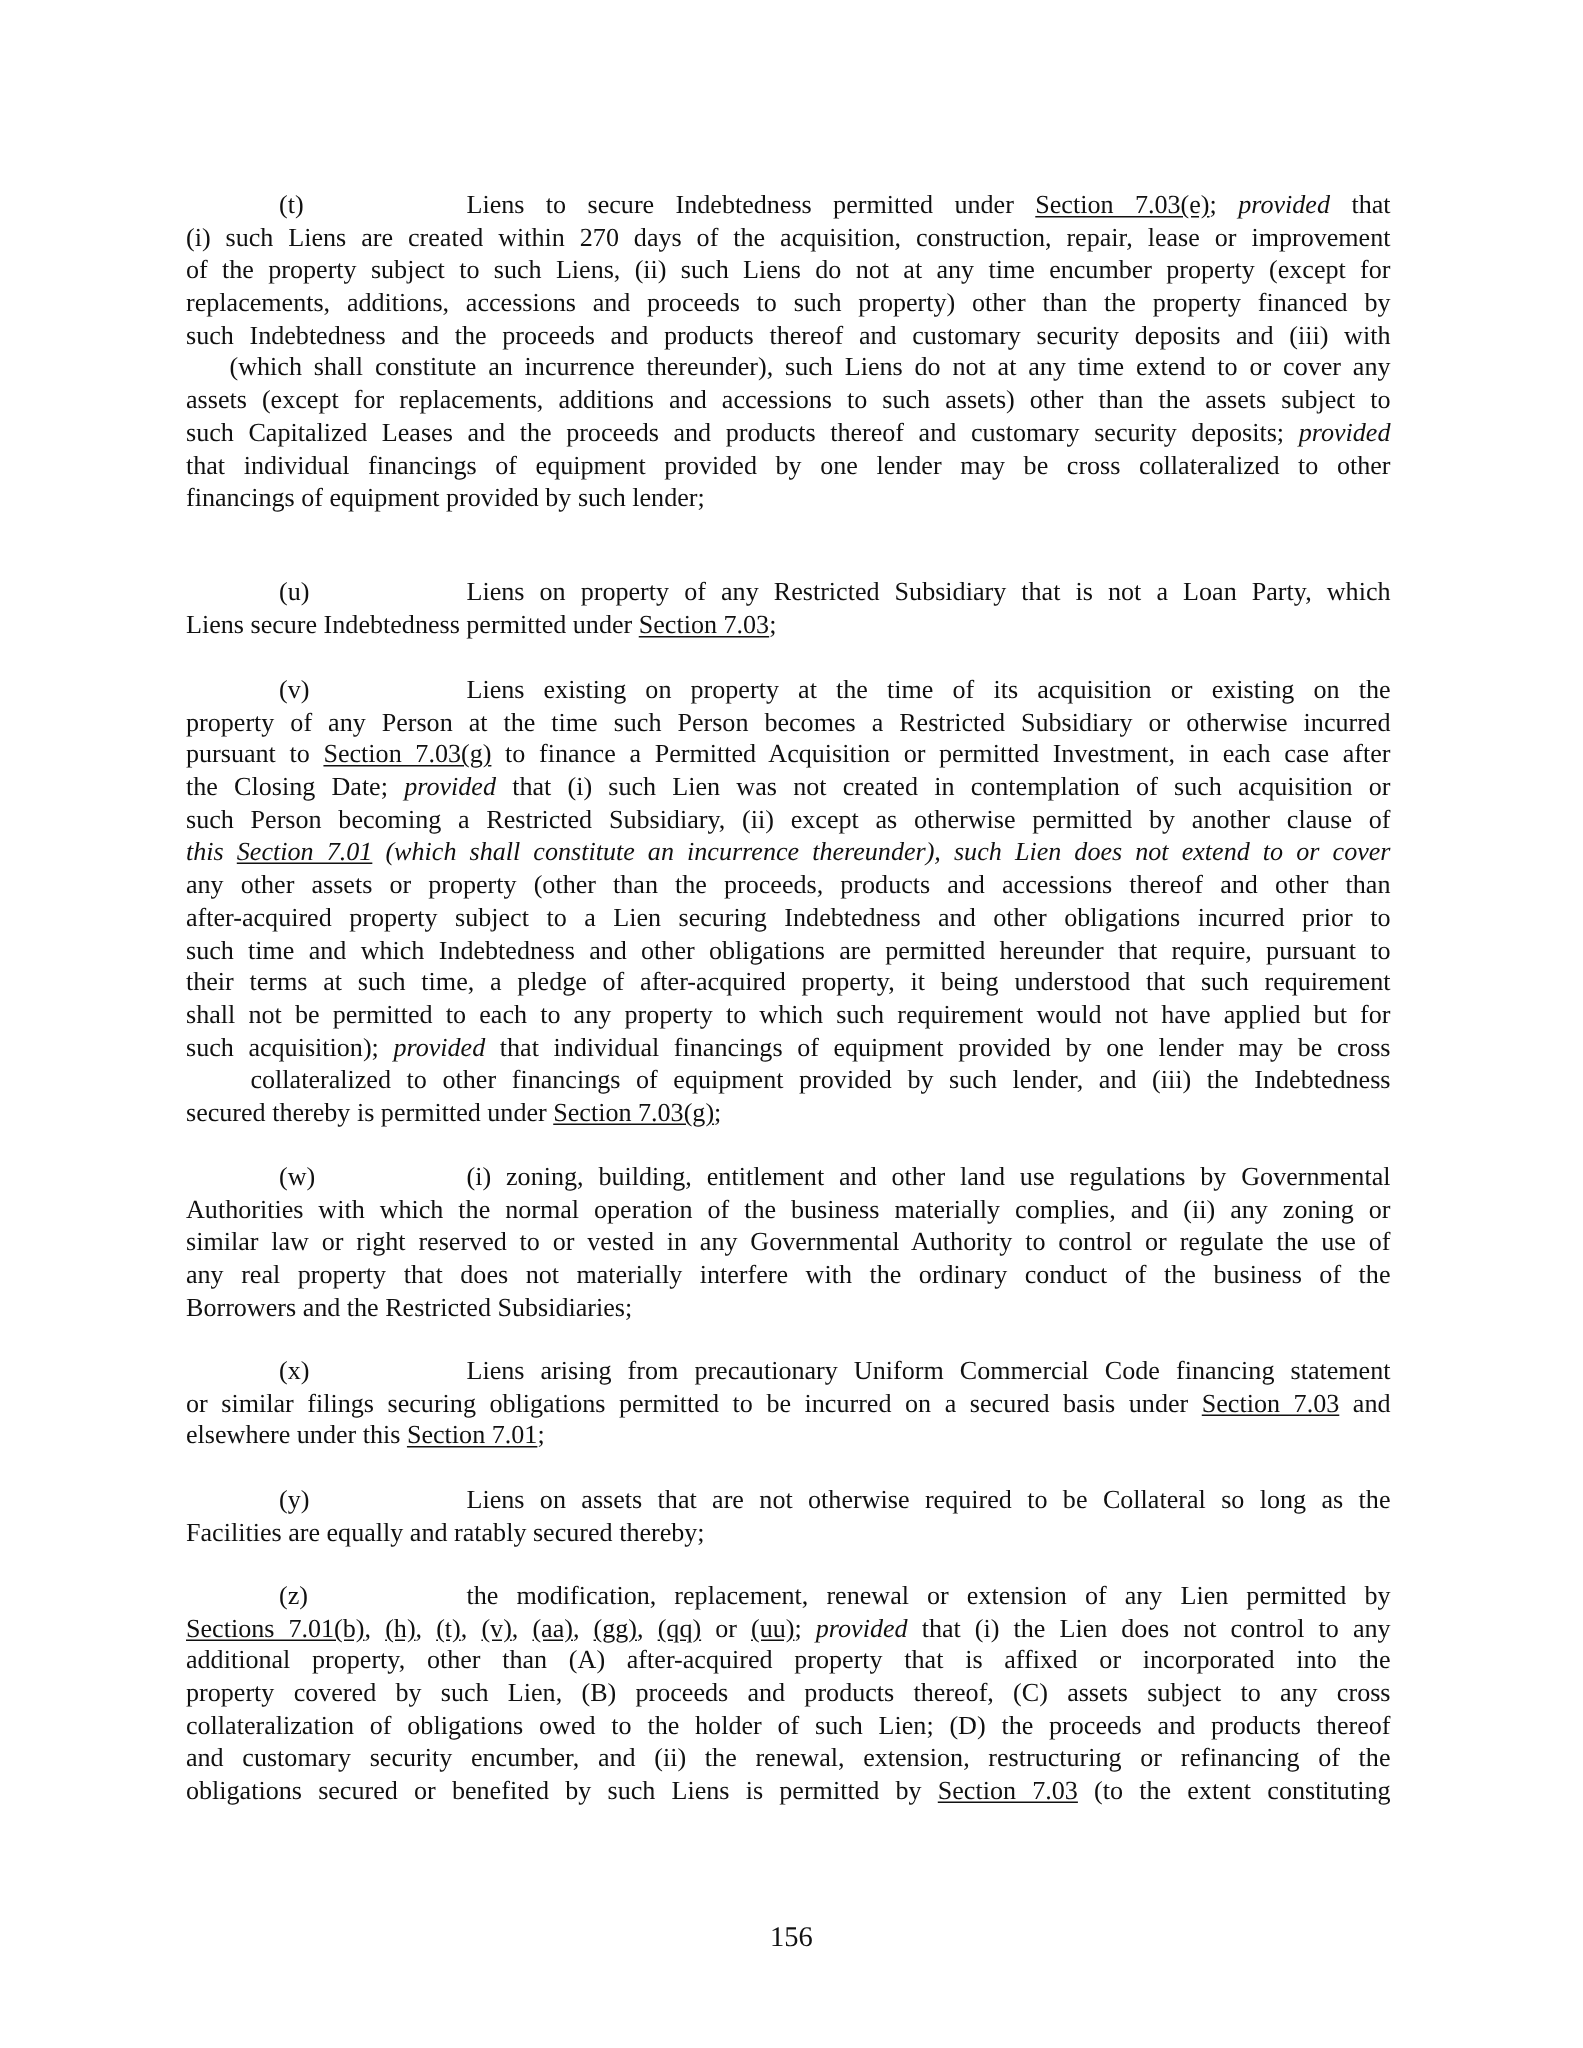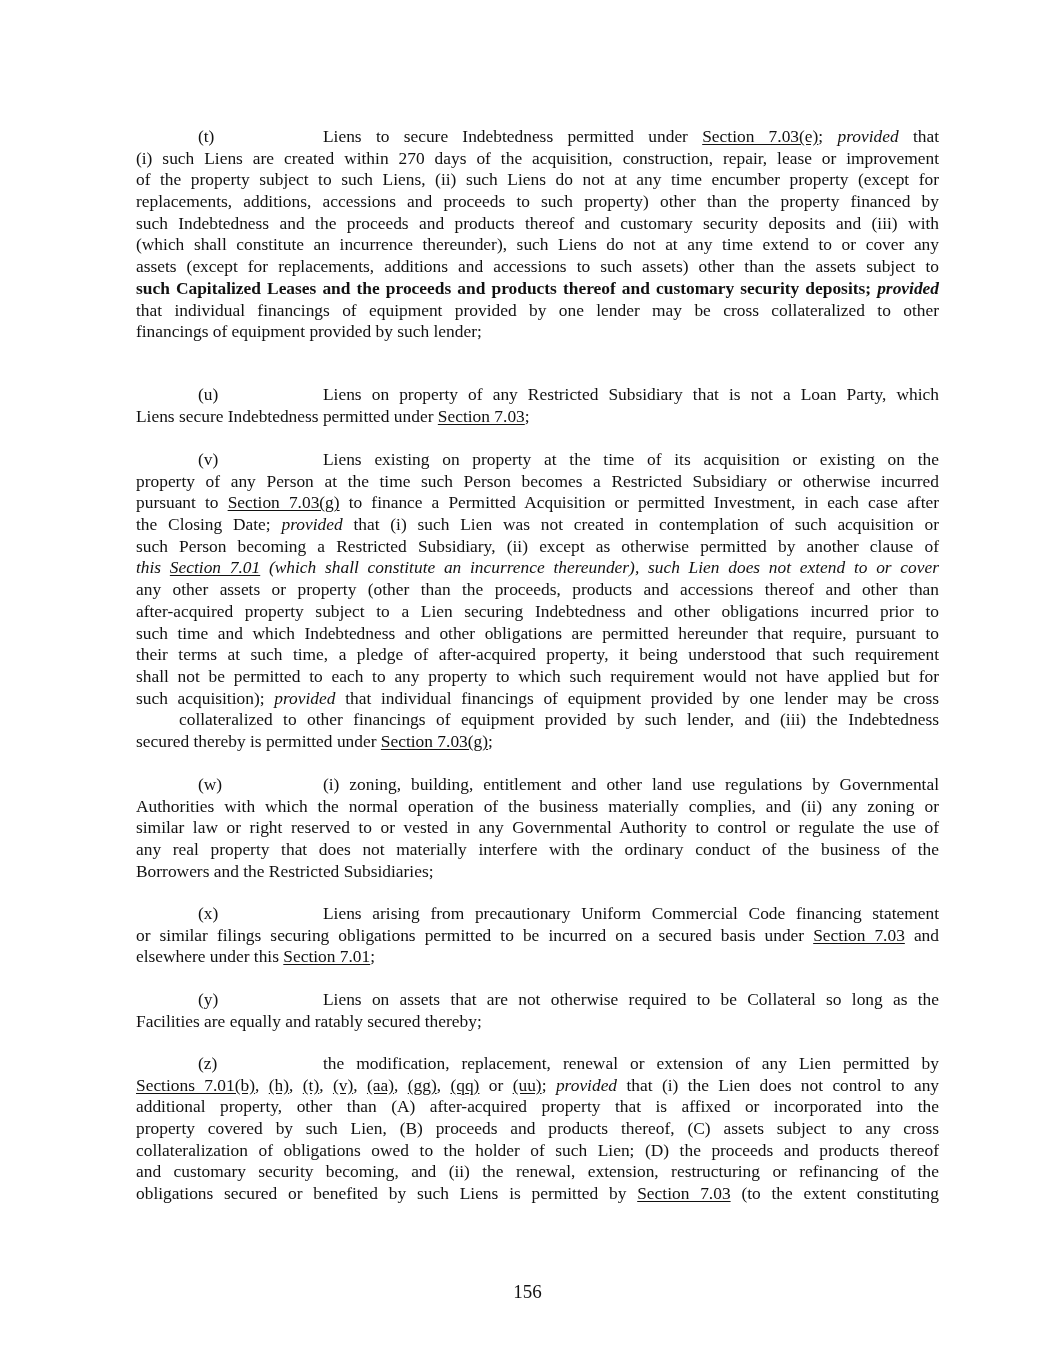--- a/index.html
+++ b/index.html
@@ -1,21 +1,21 @@
 <!DOCTYPE html>
 <html><head>
 <meta charset="utf-8">
 <style>
   html, body { margin: 0; padding: 0; background: #ffffff; }
   body { width: 1055px; height: 1365px; position: relative; overflow: hidden; }
   .page {
     position: absolute; left: 0; top: 0; width: 1055px; height: 1365px; background: #fff;
     font-family: "Liberation Serif", serif; color: #111;
   }
-  .para { position: absolute; left: 136px; width: 803px; }
+  .para { position: absolute; left: 124px; width: 803px; }
   .line {
     display: block; height: 21.7px; line-height: 21.7px; font-size: 17.4px;
     text-align: justify; text-align-last: justify; white-space: nowrap;
     transform-origin: left center;
   }
   .line.last { text-align-last: left; }
   .line .seg { white-space: normal; }
   u { text-decoration: underline; text-underline-offset: 2px; }
   i { font-style: italic; }
   .lbl { display: inline-block; width: 125px; padding-left: 62px; box-sizing: content-box; }
@@ -25,23 +25,23 @@
 <body>
 
 <div class="page">
   <div id="body">
       <div class="para" style="top: 126px;">
         <div class="line" style="white-space: nowrap;"><span class="lbl">(t)</span><span class="seg"><span>Liens to secure Indebtedness permitted under </span><u>Section 7.03(e)</u><span>; </span><i>provided</i><span> that</span></span></div>
         <div class="line" style="white-space: nowrap;"><span class="seg"><span>(i) such Liens are created within 270 days of the acquisition, construction, repair, lease or improvement</span></span></div>
         <div class="line" style="white-space: nowrap;"><span class="seg"><span>of the property subject to such Liens, (ii) such Liens do not at any time encumber property (except for</span></span></div>
         <div class="line" style="white-space: nowrap;"><span class="seg"><span>replacements, additions, accessions and proceeds to such property) other than the property financed by</span></span></div>
         <div class="line" style="white-space: nowrap;"><span class="seg"><span>such Indebtedness and the proceeds and products thereof and customary security deposits and (iii) with</span></span></div>
-        <div class="line" style="white-space: nowrap;"><span class="seg"><span>(which shall constitute an incurrence thereunder), such Liens do not at any time extend to or cover any</span></span></div>
+        <div class="line" style="white-space: nowrap; margin-left: 29px;"><span class="seg"><span>(which shall constitute an incurrence thereunder), such Liens do not at any time extend to or cover any</span></span></div>
         <div class="line" style="white-space: nowrap;"><span class="seg"><span>assets (except for replacements, additions and accessions to such assets) other than the assets subject to</span></span></div>
-        <div class="line" style="white-space: nowrap; font-weight: bold;"><span class="seg"><span>such Capitalized Leases and the proceeds and products thereof and customary security deposits; </span><i>provided</i></span></div>
+        <div class="line" style="white-space: nowrap;"><span class="seg"><span>such Capitalized Leases and the proceeds and products thereof and customary security deposits; </span><i>provided</i></span></div>
         <div class="line" style="white-space: nowrap;"><span class="seg"><span>that individual financings of equipment provided by one lender may be cross collateralized to other</span></span></div>
         <div class="line last" style="white-space: nowrap;"><span class="seg"><span>financings of equipment provided by such lender;</span></span></div>
       </div>
       <div class="para" style="top: 384px;">
         <div class="line" style="white-space: nowrap;"><span class="lbl">(u)</span><span class="seg"><span>Liens on property of any Restricted Subsidiary that is not a Loan Party, which</span></span></div>
         <div class="line last" style="white-space: nowrap;"><span class="seg"><span>Liens secure Indebtedness permitted under </span><u>Section 7.03</u><span>;</span></span></div>
       </div>
       <div class="para" style="top: 449px;">
         <div class="line" style="white-space: nowrap;"><span class="lbl">(v)</span><span class="seg"><span>Liens existing on property at the time of its acquisition or existing on the</span></span></div>
         <div class="line" style="white-space: nowrap;"><span class="seg"><span>property of any Person at the time such Person becomes a Restricted Subsidiary or otherwise incurred</span></span></div>
@@ -73,18 +73,18 @@
       <div class="para" style="top: 989px;">
         <div class="line" style="white-space: nowrap;"><span class="lbl">(y)</span><span class="seg"><span>Liens on assets that are not otherwise required to be Collateral so long as the</span></span></div>
         <div class="line last" style="white-space: nowrap;"><span class="seg"><span>Facilities are equally and ratably secured thereby;</span></span></div>
       </div>
       <div class="para" style="top: 1053px;">
         <div class="line" style="white-space: nowrap;"><span class="lbl">(z)</span><span class="seg"><span>the modification, replacement, renewal or extension of any Lien permitted by</span></span></div>
         <div class="line" style="white-space: nowrap;"><span class="seg"><u>Sections 7.01(b)</u><span>, </span><u>(h)</u><span>, </span><u>(t)</u><span>, </span><u>(v)</u><span>, </span><u>(aa)</u><span>, </span><u>(gg)</u><span>, </span><u>(qq)</u><span> or </span><u>(uu)</u><span>; </span><i>provided</i><span> that (i) the Lien does not control to any</span></span></div>
         <div class="line" style="white-space: nowrap;"><span class="seg"><span>additional property, other than (A) after-acquired property that is affixed or incorporated into the</span></span></div>
         <div class="line" style="white-space: nowrap;"><span class="seg"><span>property covered by such Lien, (B) proceeds and products thereof, (C) assets subject to any cross</span></span></div>
         <div class="line" style="white-space: nowrap;"><span class="seg"><span>collateralization of obligations owed to the holder of such Lien; (D) the proceeds and products thereof</span></span></div>
-        <div class="line" style="white-space: nowrap;"><span class="seg"><span>and customary security becoming, and (ii) the renewal, extension, restructuring or refinancing of the</span></span></div>
+        <div class="line" style="white-space: nowrap;"><span class="seg"><span>and customary security encumber, and (ii) the renewal, extension, restructuring or refinancing of the</span></span></div>
         <div class="line" style="white-space: nowrap;"><span class="seg"><span>obligations secured or benefited by such Liens is permitted by </span><u>Section 7.03</u><span> (to the extent constituting</span></span></div>
       </div>
     </div>
   <div class="pagenum">156</div>
 </div>
 
 </body></html>

